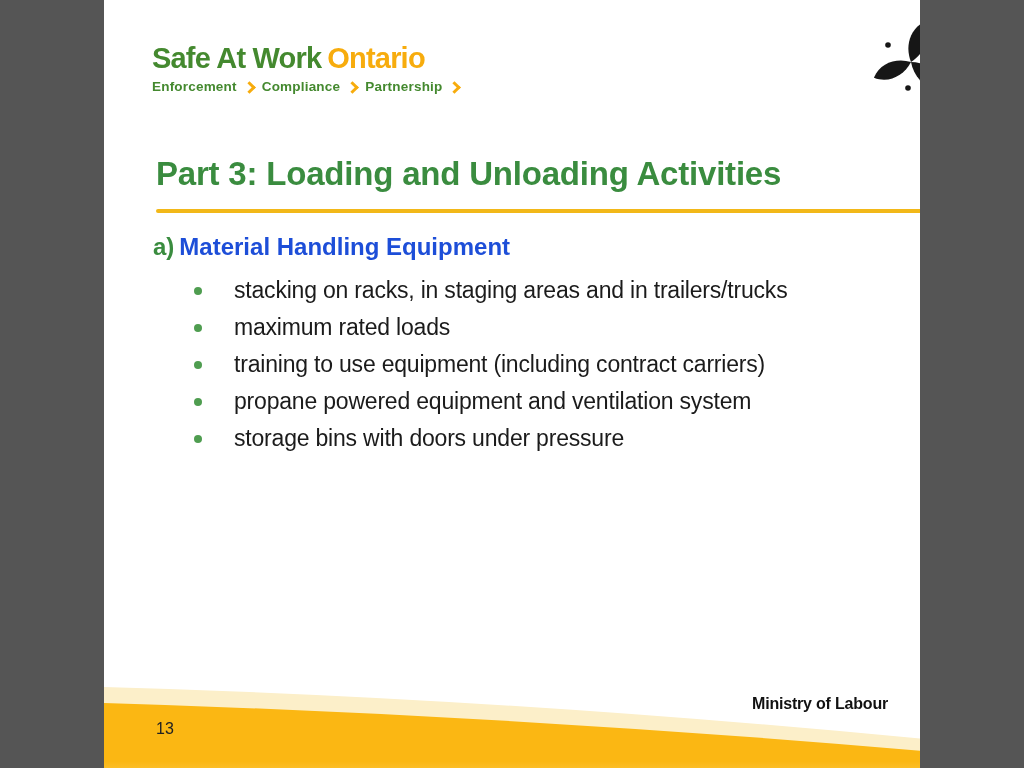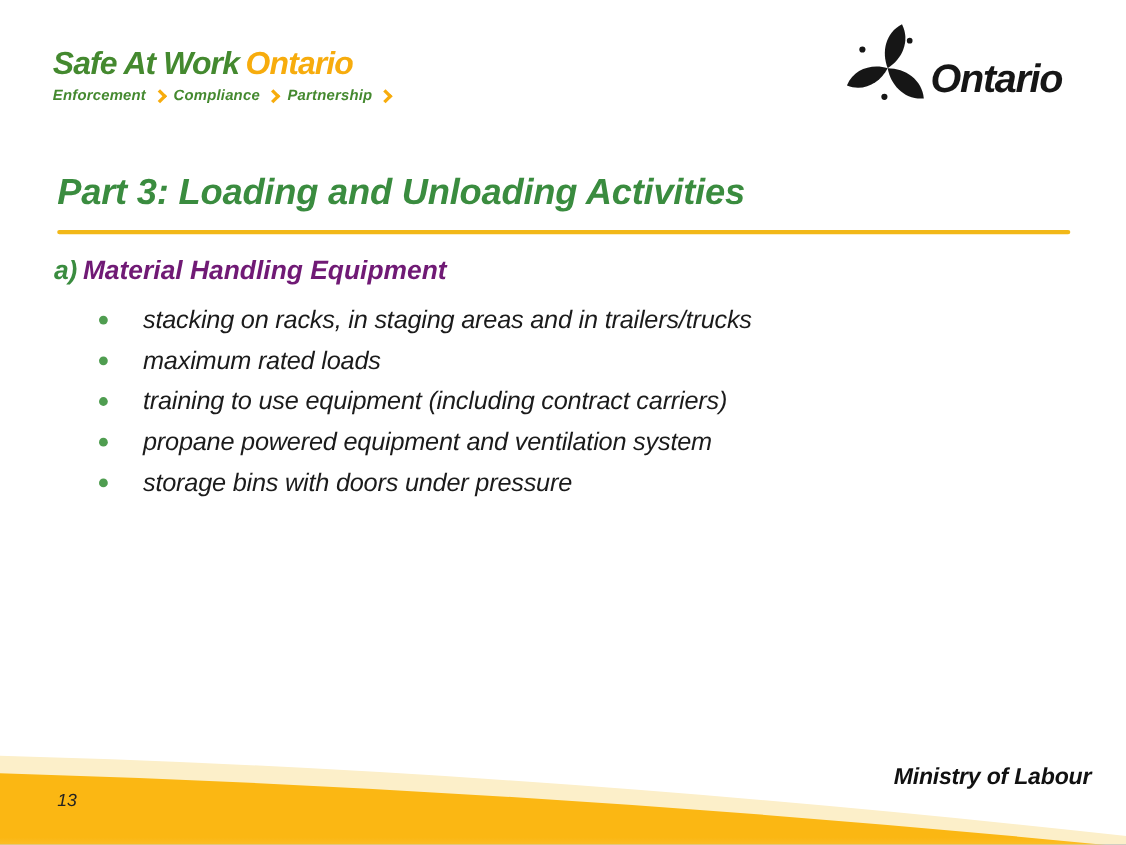--- a/index.html
+++ b/index.html
@@ -1,19 +1,19 @@
 <!DOCTYPE html>
 <html><head>
 <meta charset="utf-8">
 <style>
   html,body { margin:0; padding:0; background:#555; }
   .slide {
-    position:relative; width:1024px; height:768px; margin:0 auto;
+    position:relative; width:816px; height:768px; margin:0 auto;
     background:#ffffff; overflow:hidden;
-    font-family:"Liberation Sans", sans-serif; color:#1a1a1a;font-style:italic;
+    font-family:"Liberation Sans", sans-serif; color:#1a1a1a;
   }
 
   
   .saw-logo { position:absolute; left:48px; top:42px; }
   .saw-title { font-size:29px; font-weight:bold; letter-spacing:-0.8px; line-height:32px; white-space:nowrap; }
   .saw-title .green { color:#44892F; }
   .saw-title .gold  { color:#F7AC0D; margin-left:6px; }
   .saw-tagline { margin-top:5px; display:flex; align-items:center; gap:8px;
     font-size:13.5px; font-weight:bold; color:#44892F; letter-spacing:0.2px; }
   .chev { display:inline-block; width:6px; height:6px; margin-top:1px;
@@ -29,32 +29,32 @@
   
   .page-title { position:absolute; left:52px; top:157px; width:920px;
     font-size:33px; font-weight:bold; letter-spacing:-0.2px; color:#3A8C3F; line-height:34px; }
   .title-rule { position:absolute; left:52px; top:209px; width:921px; height:4px;
     background:#F2B818; border-radius:2px; }
 
   
   .section-heading { position:absolute; left:49px; top:232px; font-size:24px;
     font-weight:bold; line-height:30px; }
   .section-heading .marker { color:#3A8C3F; }
-  .section-heading .stitle { color:#701a75; margin-left:5px; }
+  .section-heading .stitle { color:#1d4ed8; margin-left:5px; }
 
   
   .bullets { position:absolute; left:52px; top:272px; width:760px;
     list-style:none; margin:0; padding:0; }
   .bullets li { position:relative; height:37px; display:flex; align-items:center;
     padding-left:78px; font-size:23px; color:#1b1b1b; letter-spacing:-0.2px; }
   .bullets .dot { position:absolute; left:38px; top:15px; width:8px; height:8px;
     border-radius:50%; background:#4F9D50; }
 
   
-  .ministry { position:absolute; right:32px; top:695px; font-size:21px;
+  .ministry { position:absolute; right:32px; top:695px; font-size:16px;
     font-weight:bold; color:#111; letter-spacing:-0.2px; }
   .swoosh { position:absolute; left:0; bottom:0; width:1024px; height:110px; display:block; }
   .page-number { position:absolute; left:52px; top:720px; font-size:16px; color:#222; }
 </style>
 </head>
 <body>
 
 <div class="slide">
 
   <div class="saw-logo">

